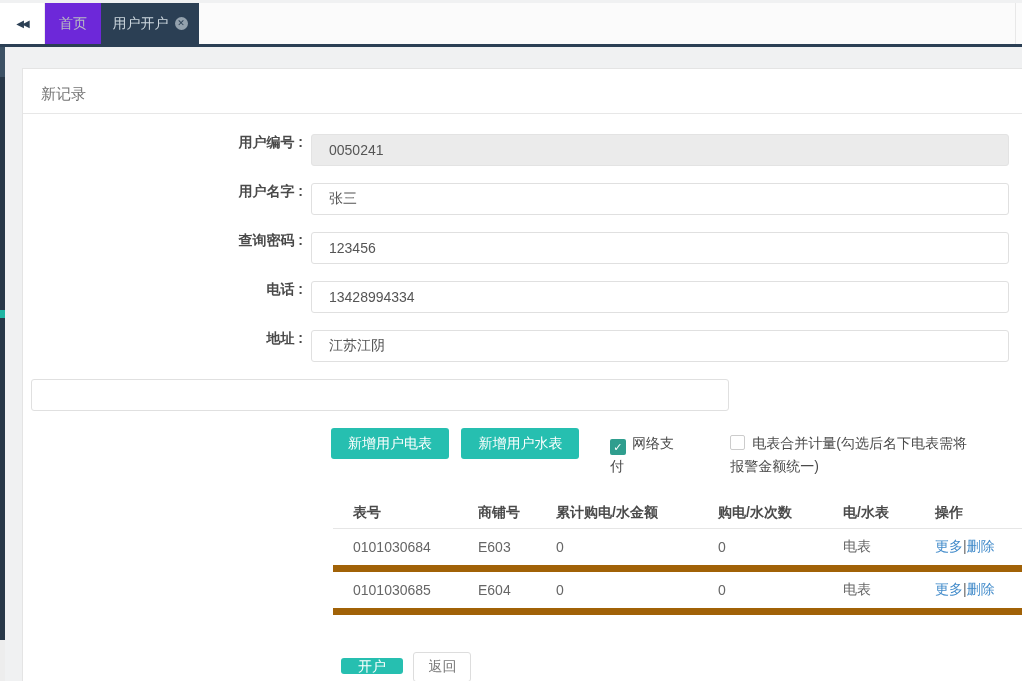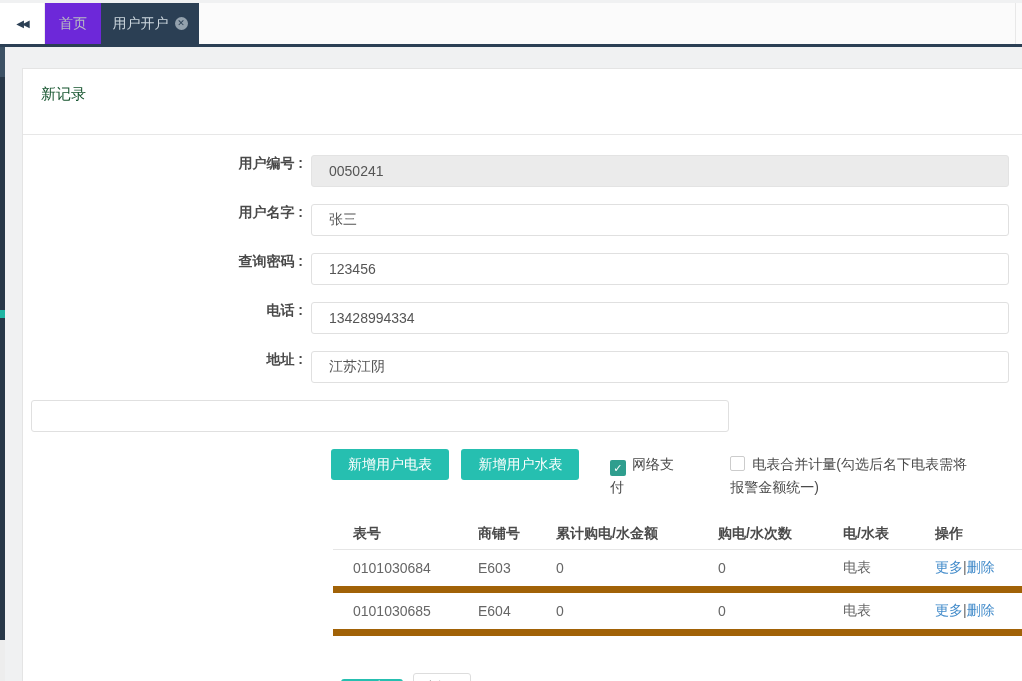--- a/index.html
+++ b/index.html
@@ -41,21 +41,21 @@
   .side-strip .seg-top{position:absolute;top:0;left:0;right:0;height:30px;background:#3c5164;}
   .side-strip .seg-active{position:absolute;top:263px;left:0;right:0;height:8px;background:#1fb5a3;}
   .side-strip .seg-bottom{position:absolute;top:593px;left:0;right:0;bottom:0;background:#ededed;}
   
   .content{position:absolute;left:5px;top:47px;right:0;bottom:0;padding:21px 0 0 17px;box-sizing:border-box;}
   .panel{
     background:#fff;border:1px solid #e4e4e4;border-right:none;
     width:1000px;min-height:640px;box-sizing:border-box;
   }
   .panel-header{
-    padding:16px 18px 30px 18px;font-size:15px;color:#14532d;
+    padding:16px 18px 9px 18px;font-size:15px;color:#737373;
     border-bottom:1px solid #e7e7e7;
   }
   .panel-body{padding-top:20px;}
   
   .form-row{display:flex;align-items:flex-start;margin-bottom:17px;}
   .form-row.top-align{align-items:center;}
   .form-label{
     width:280px;flex-shrink:0;text-align:right;
     font-weight:bold;font-size:14px;color:#4a4a4a;
   }

